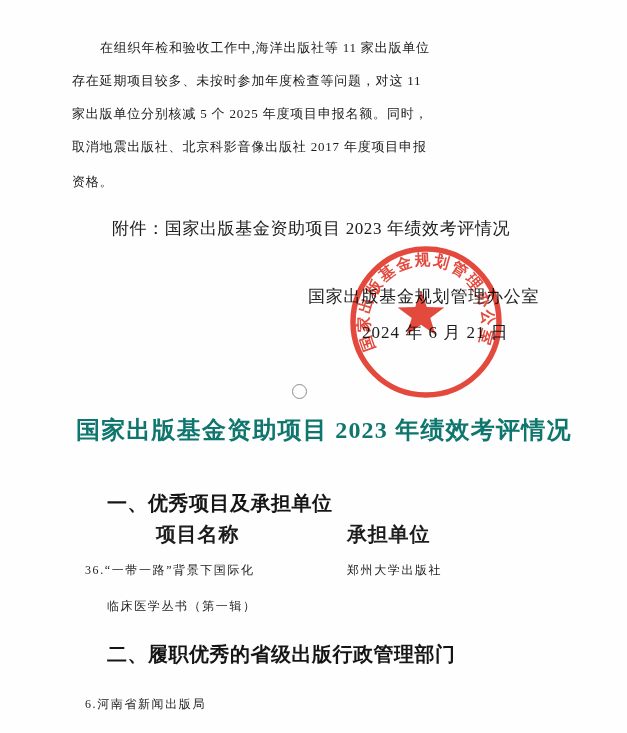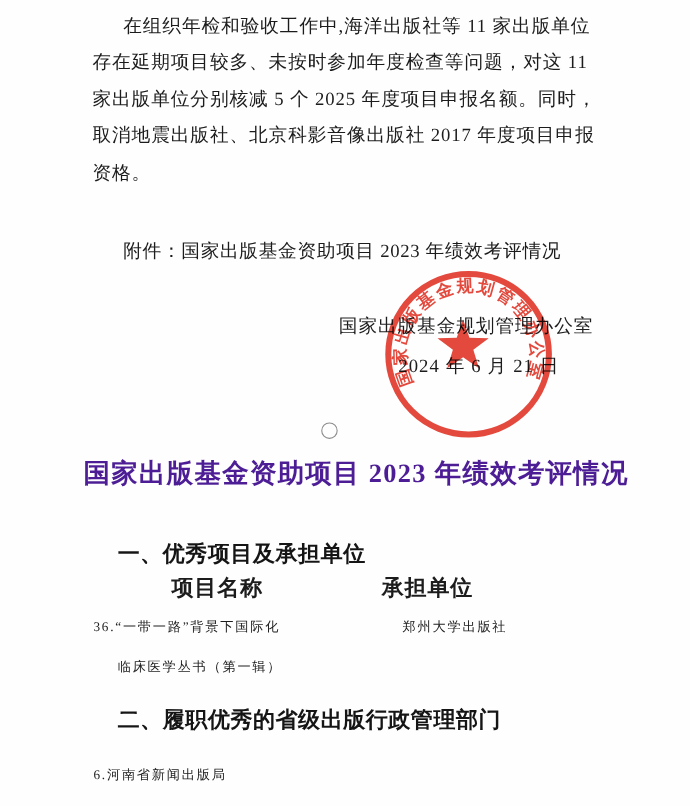--- a/index.html
+++ b/index.html
@@ -8,21 +8,21 @@
     position:relative;
     width:627px; height:733px;
     background:#fefefe;
     color:#1c1c1c;
     font-family:"Liberation Serif","DejaVu Serif",serif;
     overflow:hidden;
   }
   .abs { position:absolute; white-space:nowrap; }
 
   
-  .bline { left:84px; font-size:17px; line-height:23px; letter-spacing:0.8px; }
+  .bline { left:72px; font-size:13px; line-height:23px; letter-spacing:0.8px;margin-top:24px; }
   .bl0 { top:12px; padding-left:28px; }
   .bl1 { top:45px; }
   .bl2 { top:78px; }
   .bl3 { top:111px; }
   .bl4 { top:146px; }
 
   .attach { left:112px; top:217px; font-size:17px; letter-spacing:0.6px; }
 
   .sig-org  { left:308px; top:285px; font-size:17px; letter-spacing:0.8px; }
   .sig-date { left:362px; top:321px; font-size:17px; letter-spacing:1px; }
@@ -32,35 +32,35 @@
   .seal-ring { fill:none; stroke:#e23b2e; stroke-width:5.5px; }
   .seal-text { fill:#e23b2e; font-size:15.5px; letter-spacing:2.2px;
                font-family:"Liberation Serif","DejaVu Serif",serif; font-weight:bold; }
   .seal-star { fill:#e23b2e; }
 
   
   .circle-marker { left:292px; top:384px; width:15px; height:15px;
                    border:1.6px solid #8d8d8d; border-radius:50%; background:transparent; }
 
   .doc-title { left:76px; top:414px; font-size:24px; font-weight:bold;
-               letter-spacing:1.2px; color:#4c1d95; }
+               letter-spacing:1.2px; color:#0f766e; }
 
   .sec-head { font-family:"Liberation Sans","DejaVu Sans",sans-serif;
               font-weight:bold; font-size:20px; letter-spacing:0.5px; color:#151515; }
   .s1h { left:107px; top:490px; }
   .s2h { left:107px; top:641px; }
 
   .col-head { font-weight:bold; font-size:20px; letter-spacing:0.8px; }
   .th1 { left:156px; top:521px; }
   .th2 { left:347px; top:521px; }
 
   .cell { font-size:12px; letter-spacing:1.6px; }
   .r1a { left:85px;  top:562px; }
   .r1b { left:107px; top:598px; }
-  .r1u { left:366px; top:562px;text-align:right; }
+  .r1u { left:347px; top:562px;text-align:right; }
   .s2i { left:85px;  top:696px; }
 </style>
 </head>
 <body>
 
 <div>
   <div class="abs bline bl0">在组织年检和验收工作中,海洋出版社等 11 家出版单位</div>
   <div class="abs bline bl1">存在延期项目较多、未按时参加年度检查等问题，对这 11</div>
   <div class="abs bline bl2">家出版单位分别核减 5 个 2025 年度项目申报名额。同时，</div>
   <div class="abs bline bl3">取消地震出版社、北京科影音像出版社 2017 年度项目申报</div>

